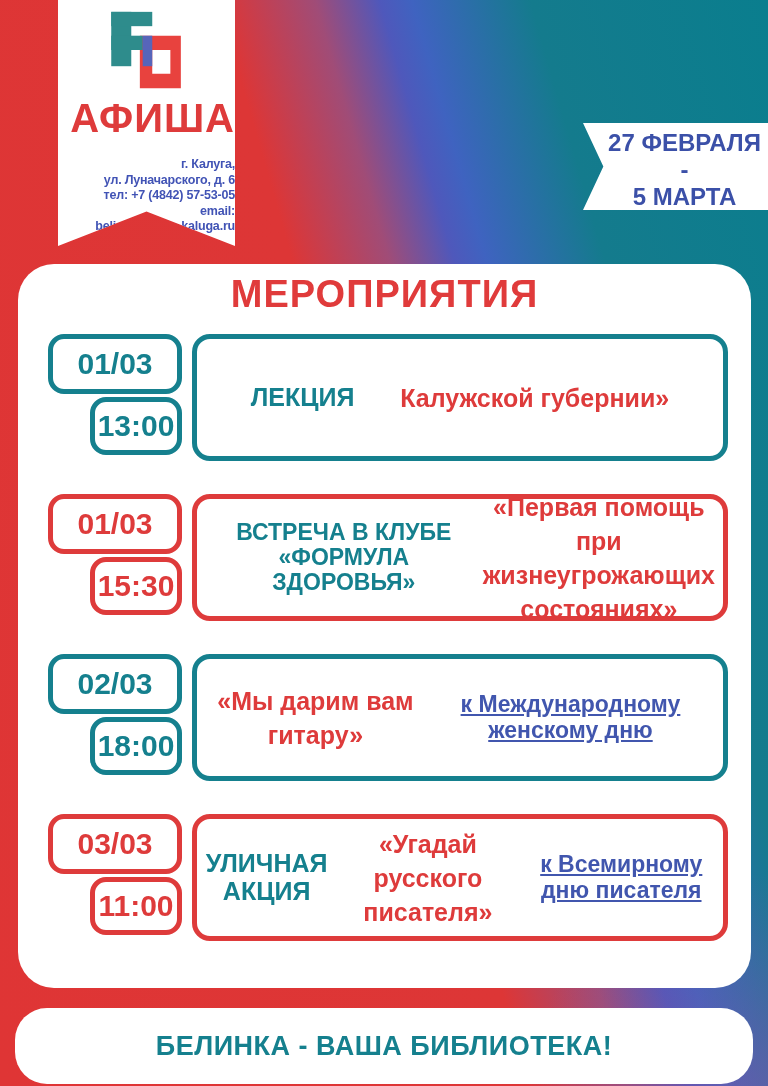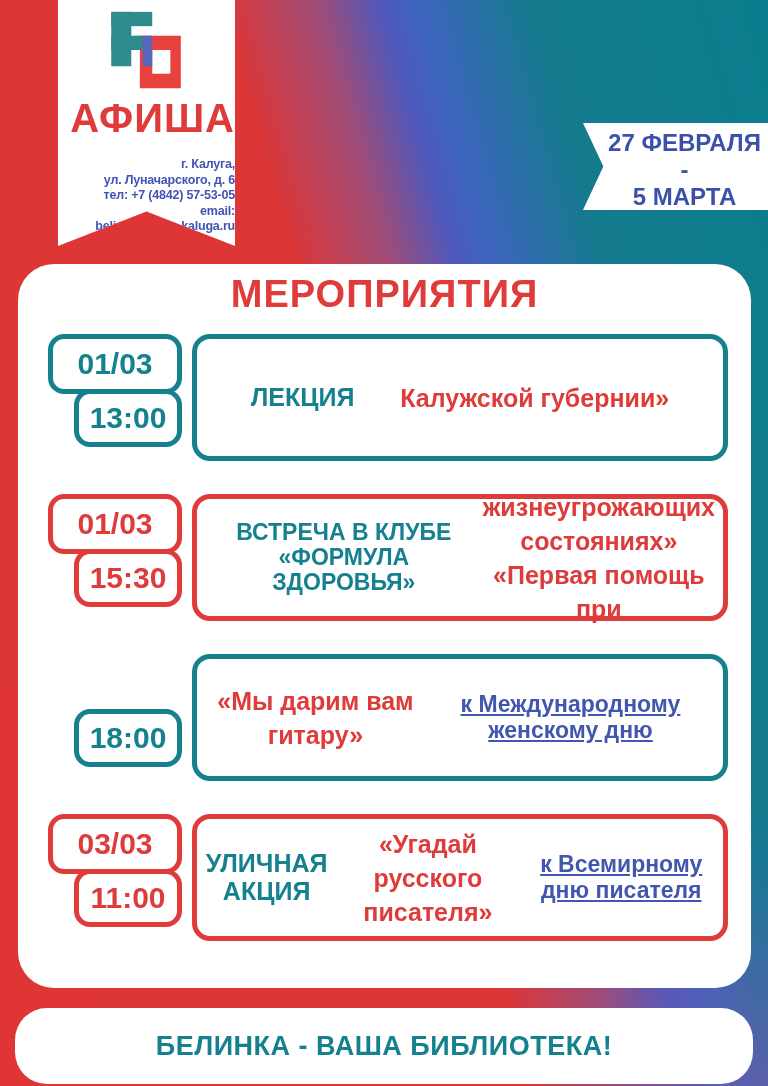--- a/index.html
+++ b/index.html
@@ -66,21 +66,21 @@
   .accent-teal{ --accent:var(--teal); }
   .accent-red{ --accent:var(--red); }
   .badge-col{ position:relative; width:134px; flex:0 0 134px; }
   .badge{
     position:absolute; right:0;
     border:5px solid var(--accent); border-radius:16px; background:#fff;
     color:var(--accent); font-size:30px;
     display:flex; align-items:center; justify-content:center;
   }
   .badge.date{ top:0; width:134px; height:60px; }
-  .badge.time{ bottom:14px; width:108px; height:58px; }
+  .badge.time{ bottom:6px; width:92px; height:58px; }
   .event-box{
     flex:1; border:5px solid var(--accent); border-radius:18px; background:#fff;
     display:flex; align-items:center; justify-content:space-evenly;
     text-align:center; padding:4px 8px;
   }
   .event-title{ color:var(--teal); font-size:25px; line-height:1.1; }
   .event-title.long{ font-size:23px; }
   .event-sub{ color:var(--red); font-size:25px; line-height:34px; }
   .event-note{ color:var(--blue); font-size:23px; line-height:1.1;text-decoration:underline; }
 
@@ -135,28 +135,29 @@
   </div>
 
   <div class="event-row accent-red">
     <div class="badge-col">
       <div class="badge date">01/03</div>
       <div class="badge time">15:30</div>
     </div>
     <div class="event-box">
       <div class="event-title long">ВСТРЕЧА В КЛУБЕ «ФОРМУЛА ЗДОРОВЬЯ»</div>
       <div class="event-sub">
+        <div>«Первая помощь при</div>
         <div>жизнеугрожающих состояниях»</div>
-        <div>«Первая помощь при</div>
       </div>
     </div>
   </div>
 
   <div class="event-row accent-teal">
     <div class="badge-col">
+      <div class="badge date">02/03</div>
       <div class="badge time">18:00</div>
     </div>
     <div class="event-box">
       <div class="event-sub">«Мы дарим вам гитару»</div>
       <div class="event-note">к Международному женскому дню</div>
     </div>
   </div>
 
   <div class="event-row accent-red">
     <div class="badge-col">

